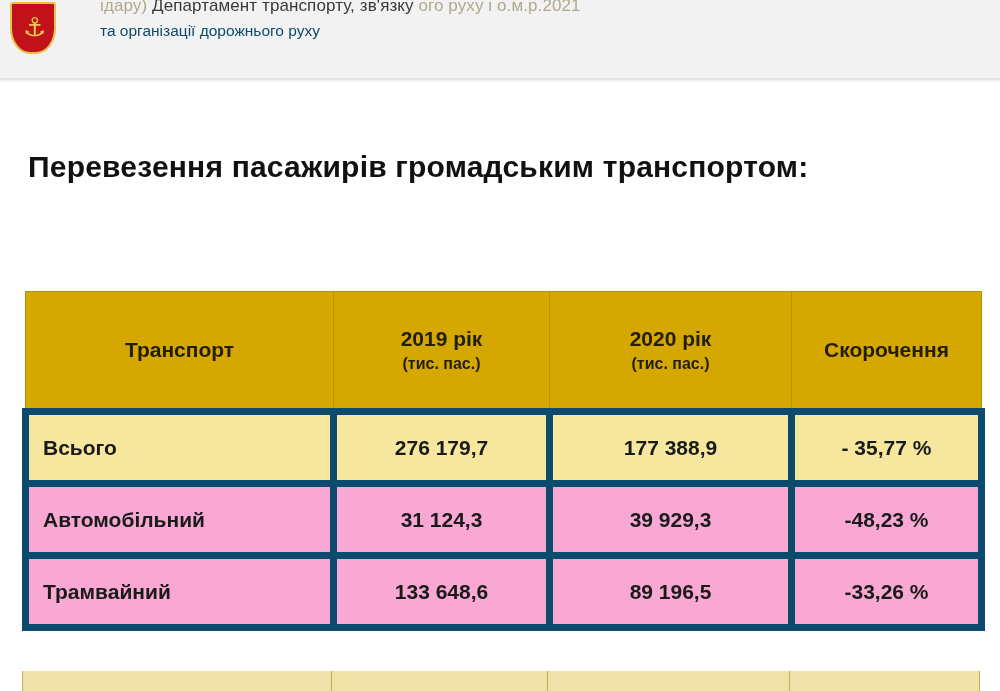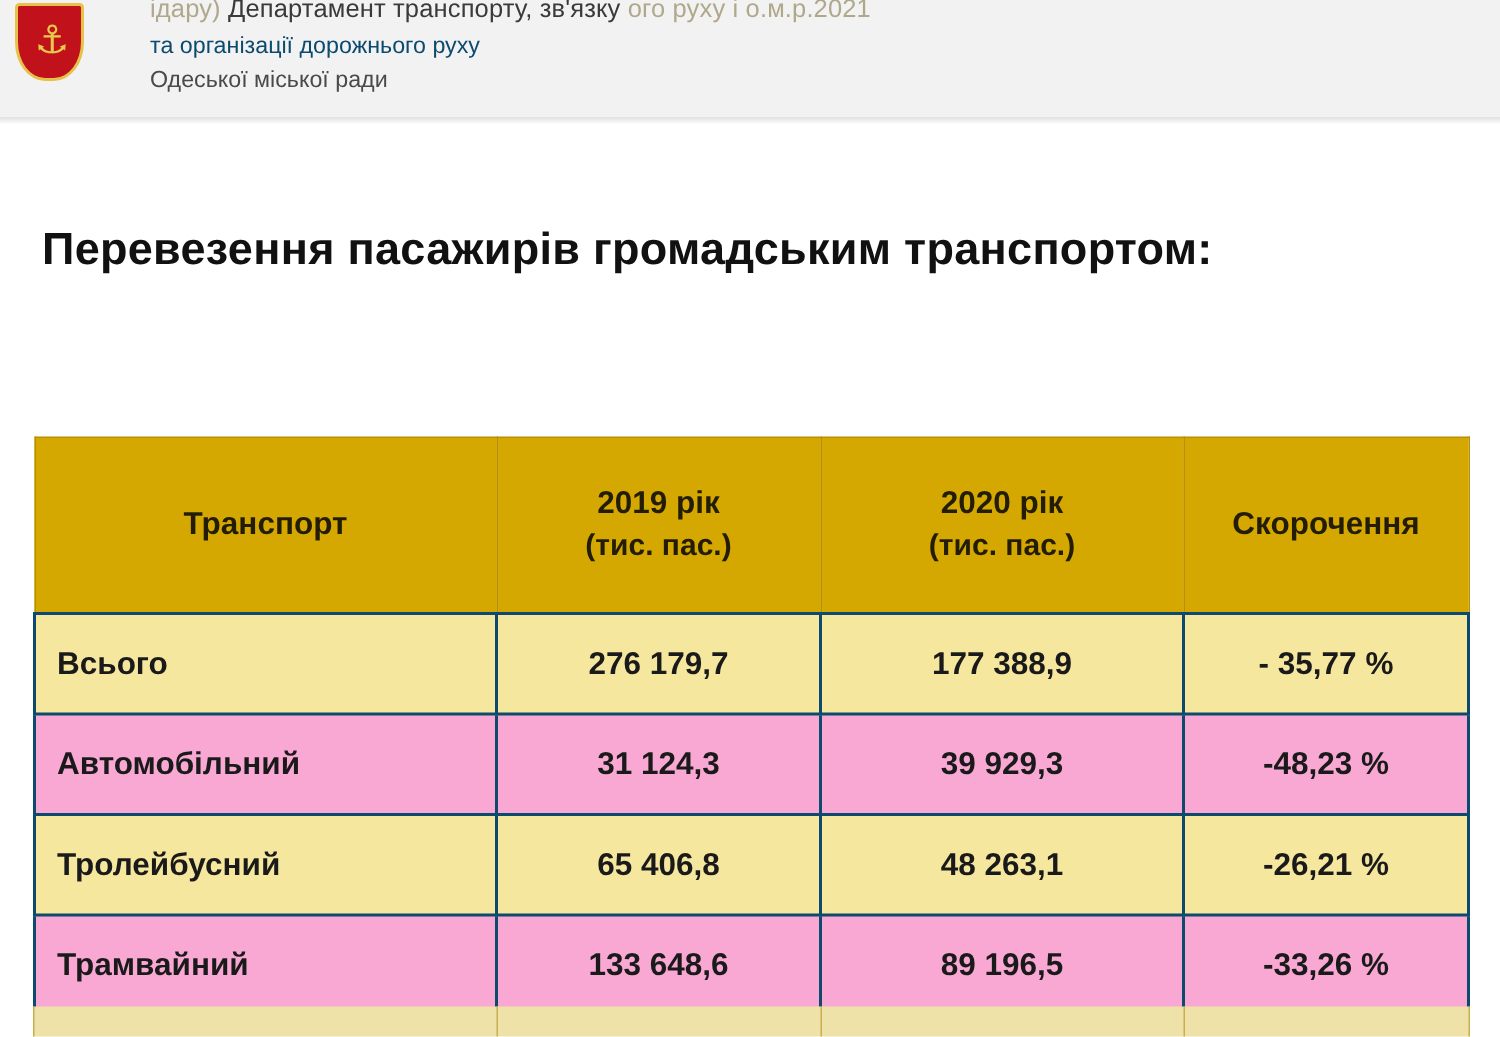--- a/index.html
+++ b/index.html
@@ -138,30 +138,30 @@
     font-weight: bold;
     text-align: center;
     height: 116px;
     vertical-align: middle;
     border: 1px solid #b99100;
     padding: 0 6px;
     line-height: 1.35;
   }
   table.data th .sub {
     display: block;
-    font-size: 20px;
+    font-size: 16px;
     font-weight: bold;
   }
   table.data td {
     font-size: 21px;
     font-weight: bold;
     color: #1a1a1a;
     height: 65px;
     vertical-align: middle;
-    border: 2px solid #0c4a6e;
+    border: 7px solid #0c4a6e;
     padding: 0 12px;
   }
   table.data tr.row-even td { background: #f5e79e; }
   table.data tr.row-odd  td { background: #f9a8d4; }
   table.data td.label {
     text-align: left;
     padding-left: 14px;
   }
   table.data td.num {
     text-align: center;
@@ -201,21 +201,20 @@
     <div class="emblem">
       <div class="shield"></div>
       <div class="anchor">⚓</div>
     </div>
     <div class="header-line-top">
       <span class="ghost">ідару)</span>
       <span>Департамент транспорту, зв'язку</span>
       <span class="ghost">ого руху і о.м.р.2021</span>
     </div>
     <div class="header-line-2">та організації дорожнього руху</div>
-    <div class="header-line-3">Одеської міської ради</div>
   </div>
 </div>
 <div class="header-shadow"></div>
 
 <div class="slide-title">Перевезення пасажирів громадським транспортом:</div>
 
 <div class="table-wrap">
   <table class="data">
     <colgroup>
       <col class="c0">
@@ -247,26 +246,20 @@
         <td class="num">276 179,7</td>
         <td class="num">177 388,9</td>
         <td class="pct">- 35,77 %</td>
       </tr>
       <tr class="row-odd">
         <td class="label">Автомобільний</td>
         <td class="num">31 124,3</td>
         <td class="num">39 929,3</td>
         <td class="pct">-48,23 %</td>
       </tr>
-      <tr class="row-even">
-        <td class="label">Тролейбусний</td>
-        <td class="num">65 406,8</td>
-        <td class="num">48 263,1</td>
-        <td class="pct">-26,21 %</td>
-      </tr>
       <tr class="row-odd">
         <td class="label">Трамвайний</td>
         <td class="num">133 648,6</td>
         <td class="num">89 196,5</td>
         <td class="pct">-33,26 %</td>
       </tr>
     </tbody>
   </table>
 </div>
 

